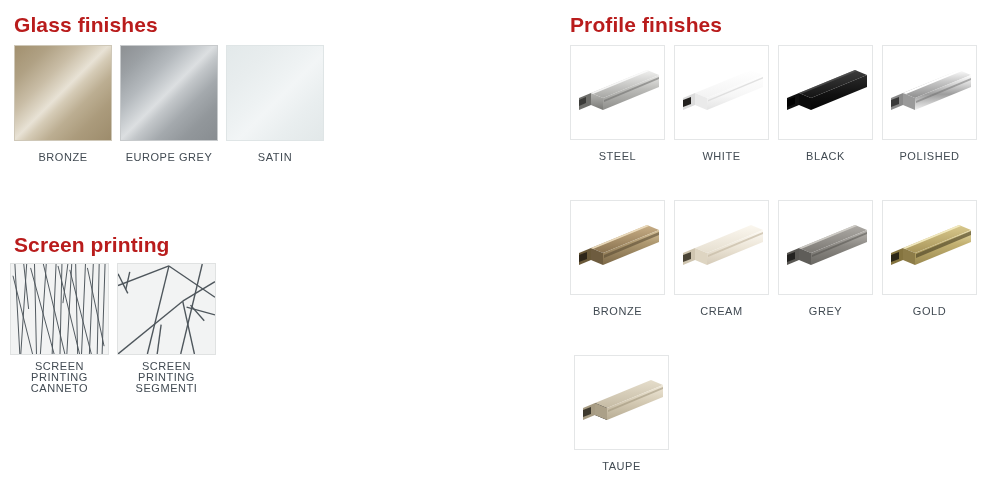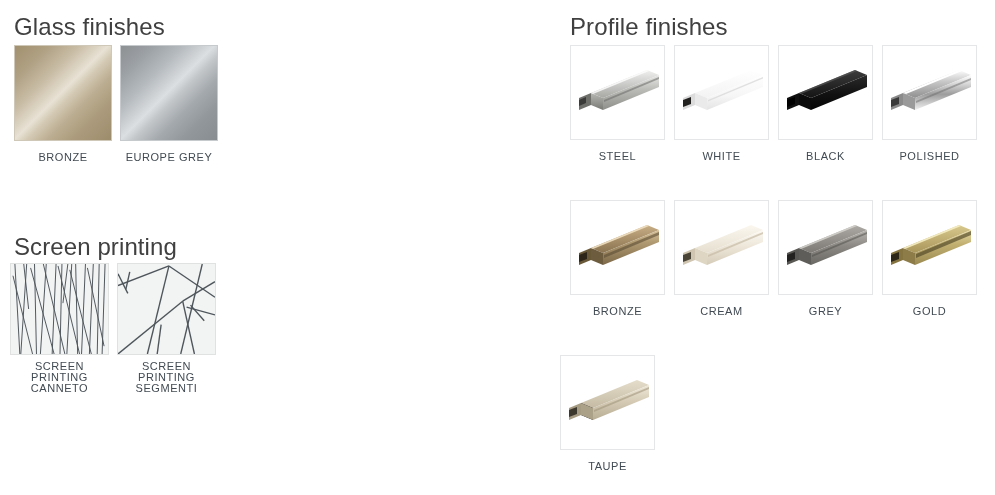--- a/index.html
+++ b/index.html
@@ -12,23 +12,23 @@
     position:relative;
   }
   .page{position:relative;width:995px;height:495px;}
 
   
   .col-left{position:absolute;left:0;top:0;width:540px;height:495px;}
   .col-right{position:absolute;left:560px;top:0;width:435px;height:495px;}
 
   
   .heading{
-    font-size:24px;
-    font-weight:400;
-    color:#404040;
+    font-size:21px;
+    font-weight:700;
+    color:#b91c1c;
     letter-spacing:.1px;
     margin:0;
     font-family:"Liberation Sans",sans-serif;
   }
   #glass-heading{position:absolute;left:14px;top:13px;}
   #print-heading{position:absolute;left:14px;top:233px;}
   #profile-heading{position:absolute;left:10px;top:13px;}
 
   
   .row{position:absolute;display:flex;}
@@ -128,21 +128,21 @@
   .sp08::after{
     content:"";position:absolute;inset:0;
     background:linear-gradient(to bottom,#fbfdfd 0%,rgba(255,255,255,0) 14%,rgba(255,255,255,0) 86%,#fbfdfd 100%);
   }
   .spline{border:1px solid #e0e2e2;background:#f2f3f3;}
   .spline svg{display:block;width:100%;height:100%;}
 
   
   #prof-row1{left:10px;top:45px;gap:9px;}
   #prof-row2{left:10px;top:200px;gap:9px;}
-  #prof-row3{left:0;top:355px;gap:9px;}
+  #prof-row3{left:14px;top:355px;gap:9px;}
   .prof-item .caption{margin-top:11px;}
   .prof-card{
     width:95px;height:95px;
     box-sizing:border-box;
     border:1px solid #e4e6e7;
     background:#ffffff;
     display:flex;align-items:center;justify-content:center;
     overflow:hidden;
   }
   .prof-card svg{display:block;}
@@ -161,20 +161,24 @@
       <div class="item glass-item">
         <div class="glass-sw glass-bronze"></div>
         <div class="caption">BRONZE</div>
       </div>
 
       <div class="item glass-item">
         <div class="glass-sw glass-europe"></div>
         <div class="caption">EUROPE GREY</div>
       </div>
 
+      <div class="item glass-item">
+        <div class="glass-sw glass-satin"></div>
+        <div class="caption">SATIN</div>
+      </div>
 
 
     </div>
 
     <h2 class="heading" id="print-heading">Screen printing</h2>
 
     <div class="row" id="print-row">
 
 
       <div class="item print-item">

